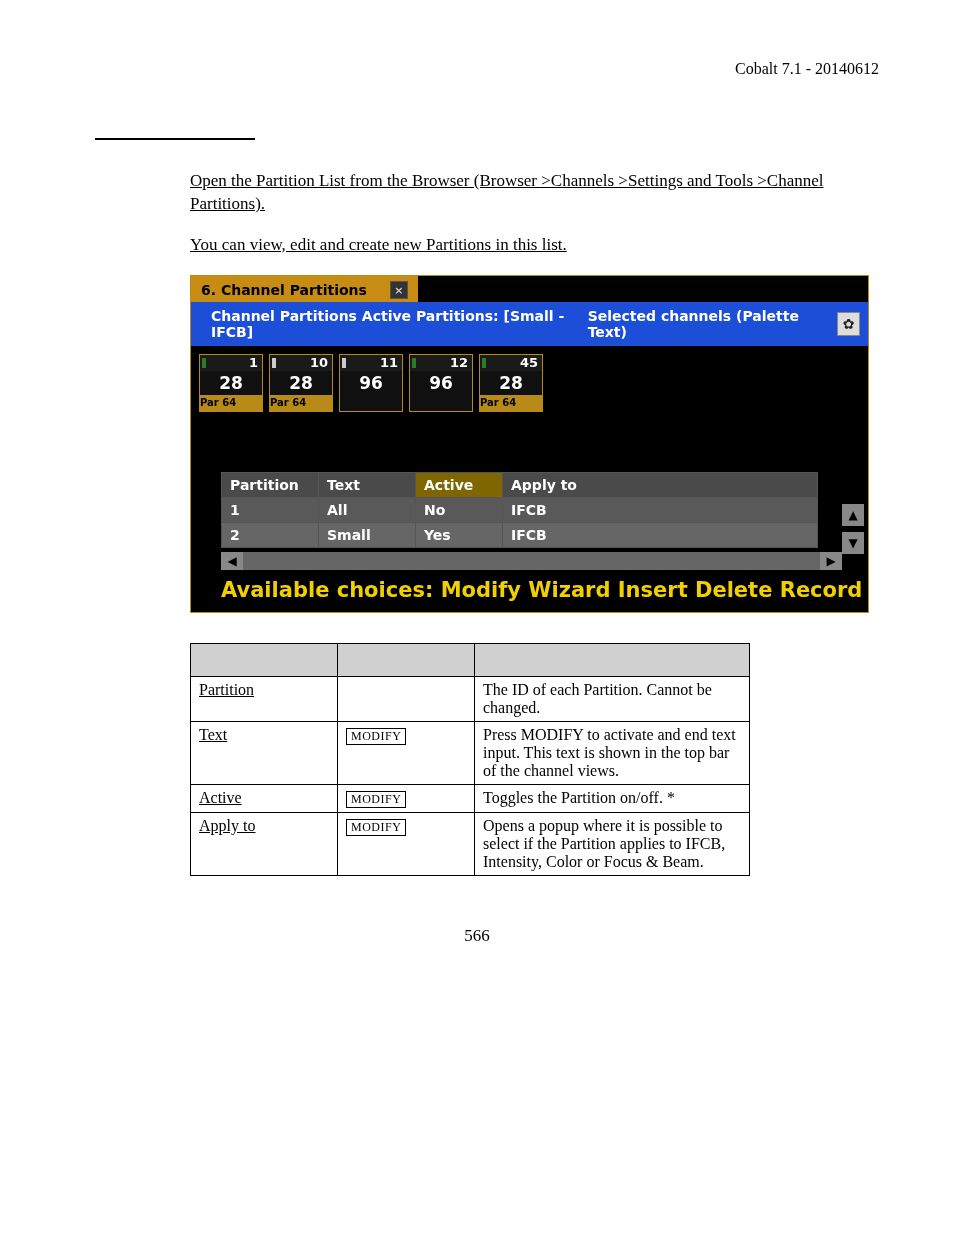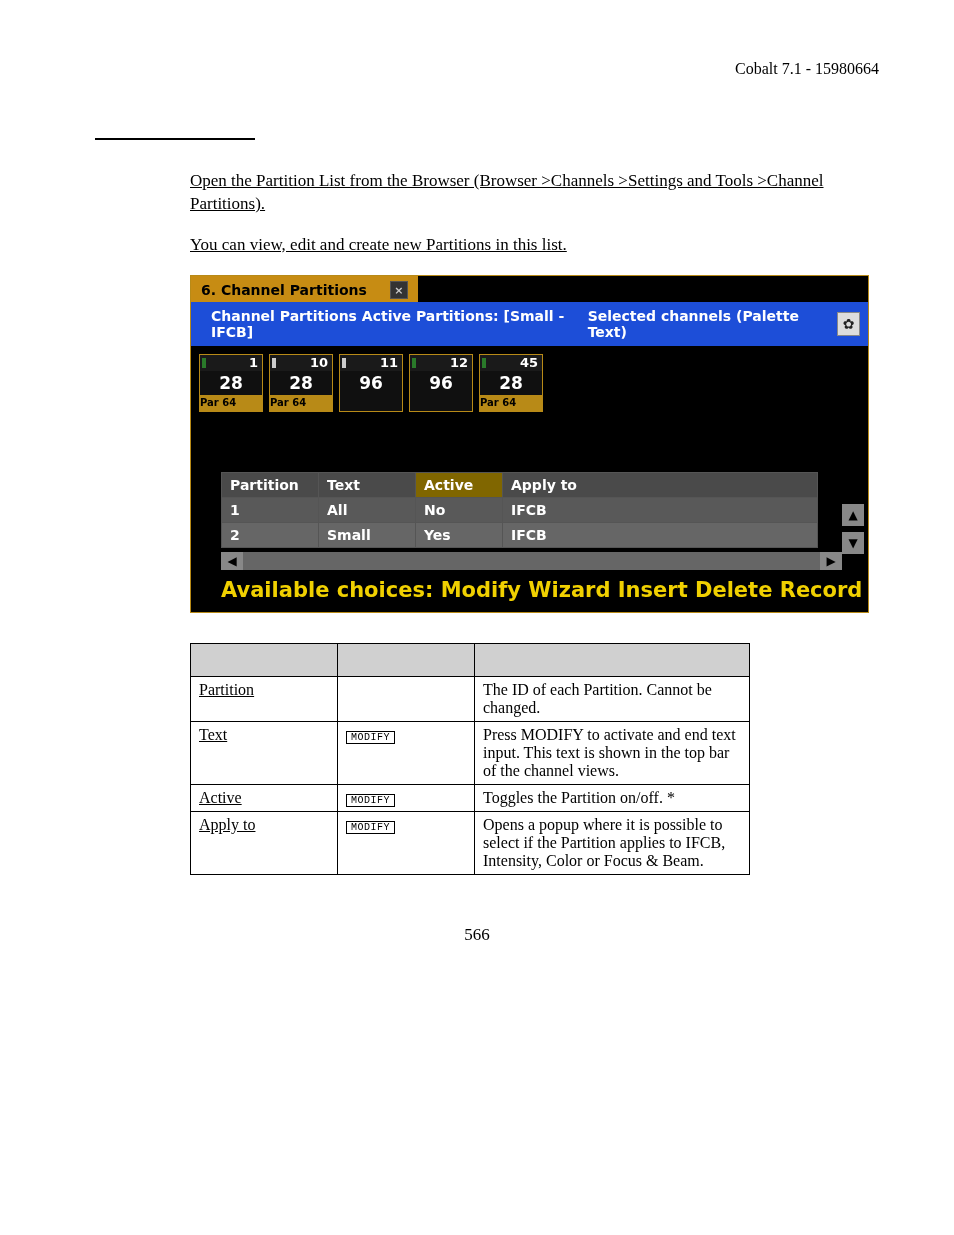--- a/index.html
+++ b/index.html
@@ -219,38 +219,38 @@
     padding: 4px 8px;
     vertical-align: top;
   }
   .ref-table thead th {
     background: #d0d0d0;
     height: 24px;
   }
   .ref-table .col1 { width: 130px; text-decoration: underline; }
   .ref-table .col2 { width: 120px; }
   .modify-btn {
-    font-family: Liberation Mono, monospace;
-    font-size: 10px;
+    font-family: Liberation Serif, serif;
+    font-size: 12px;
     border: 1px solid #000;
     padding: 0 4px;
     display: inline-block;
     letter-spacing: 0.5px;
   }
   .page-num {
     text-align: center;
     font-size: 17px;
     margin-top: 50px;
   }
 </style>
 </head>
 <body>
 
 <div class="page">
-  <div class="header-right">Cobalt 7.1 - 15980664</div>
+  <div class="header-right">Cobalt 7.1 - 20140612</div>
 
   <div class="section-rule"></div>
 
   <div class="body-text">
     <p>Open the Partition List from the Browser (Browser &gt;Channels &gt;Settings and Tools &gt;Channel Partitions).</p>
     <p>You can view, edit and create new Partitions in this list.</p>
   </div>
 
   <div class="panel">
     <div class="panel-tab-row">

